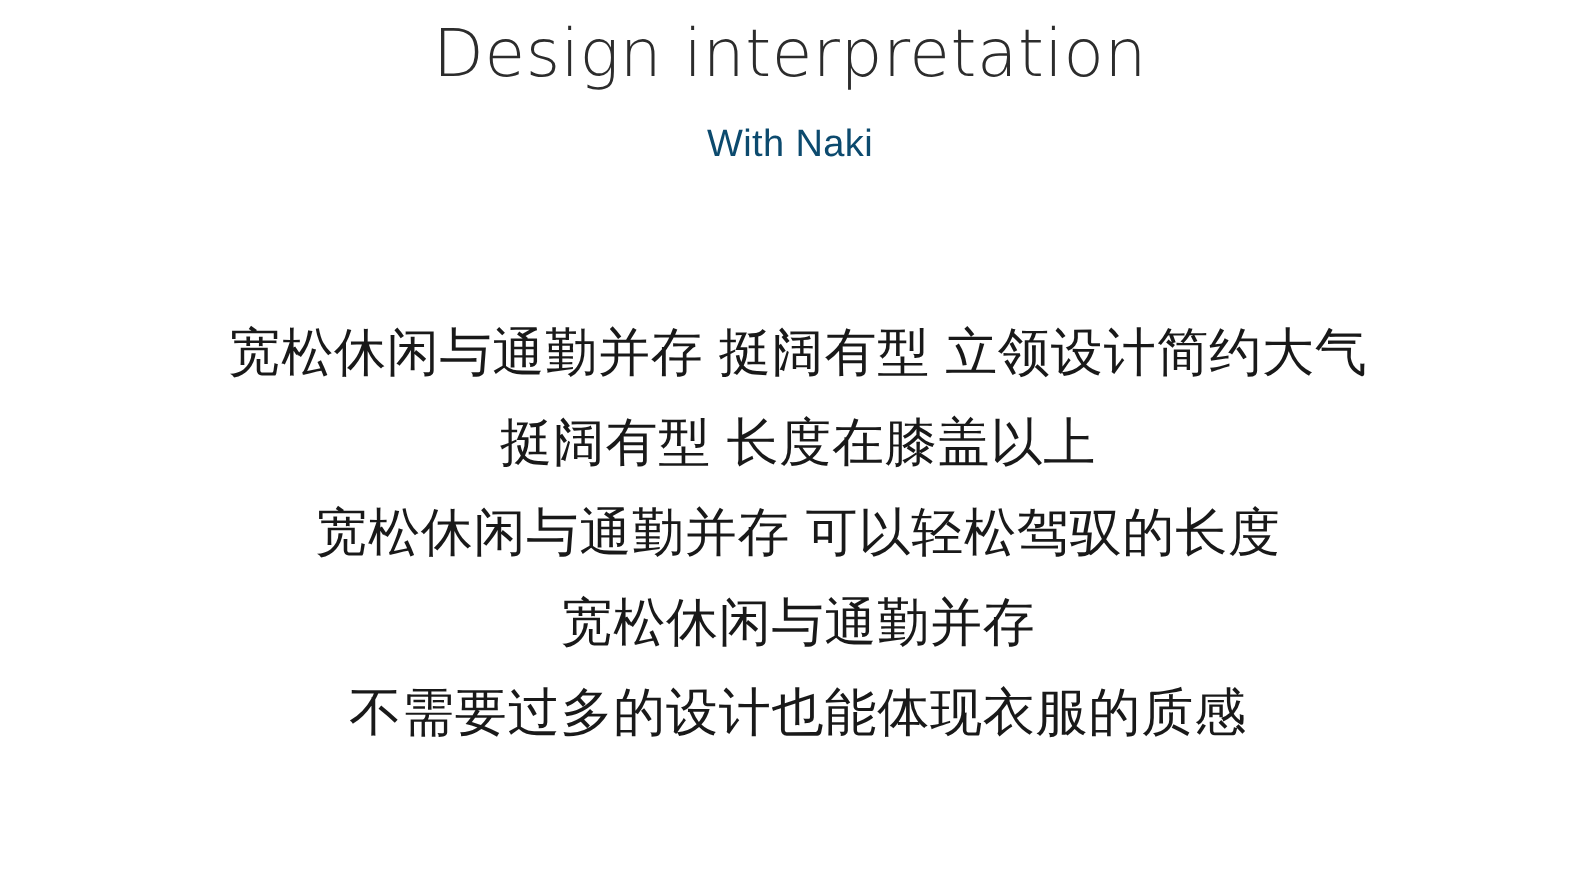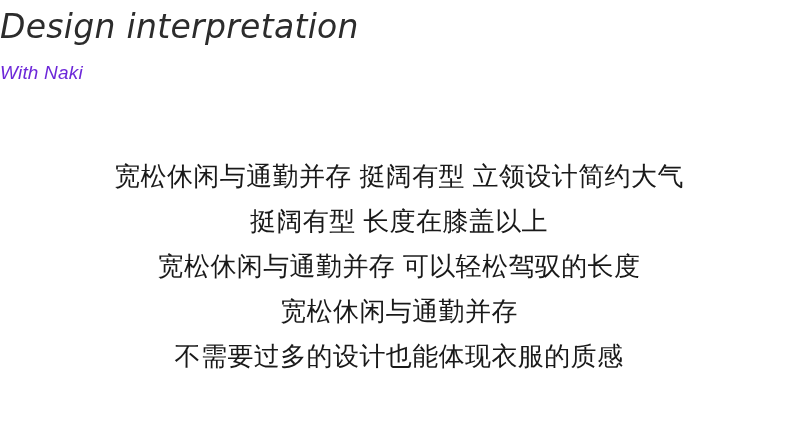--- a/index.html
+++ b/index.html
@@ -17,41 +17,40 @@
   .page {
     position: relative;
     width: 790px;
     height: 438px;
     background: #ffffff;
     box-sizing: border-box;
   }
 
   .header {
     width: 100%;
-    text-align: left;
+    text-align: center;
     padding-top: 4px;
-    font-style: italic;
   }
 
   .title {
     font-family: "DejaVu Sans", "Liberation Sans", sans-serif;
     font-size: 33px;
     font-weight: 300;
     letter-spacing: 0.3px;
     color: #2c2c2c;
     line-height: 46px;
     margin: 0;
     -webkit-font-smoothing: antialiased;
   }
 
   .subtitle {
     font-family: "Liberation Sans", "DejaVu Sans", sans-serif;
     font-size: 19px;
     font-weight: 400;
-    color: #6d28d9;
+    color: #0c4a6e;
     line-height: 28px;
     margin: 9px 0 0 0;
     letter-spacing: 0.2px;
   }
 
   .body-block {
     position: absolute;
     top: 154px;
     left: 4px;
     width: 790px;

